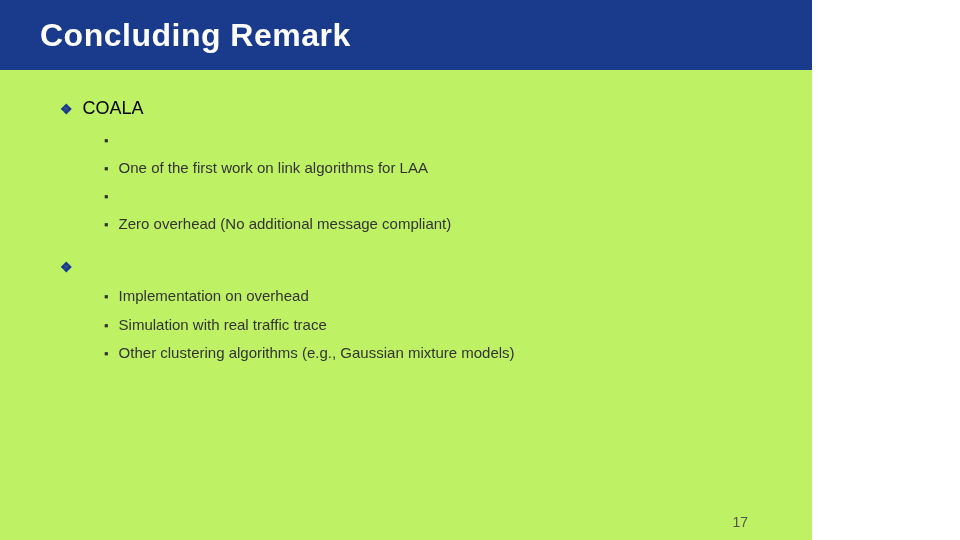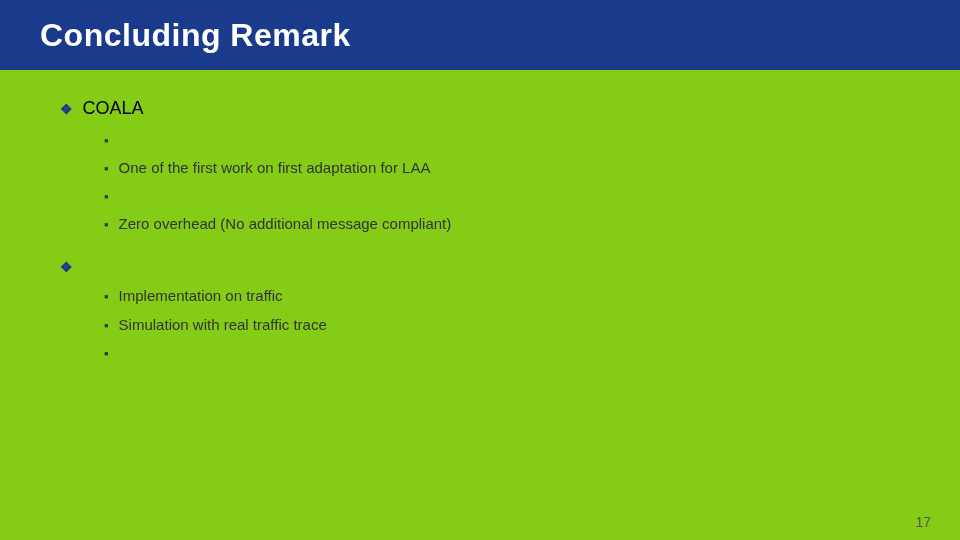--- a/index.html
+++ b/index.html
@@ -10,23 +10,23 @@
 
     body {
       width: 960px;
       height: 540px;
       background: #ffffff;
       font-family: 'Segoe UI', Arial, sans-serif;
       overflow: hidden;
     }
 
     .slide {
-      width: 960px;
+      width: 812px;
       height: 540px;
-      background: #84cc16;
+      background: #bef264;
       display: flex;
       flex-direction: column;
       text-align: right;
     }
 
     .header {
       background: #1a3a8c;
       padding: 14px 40px 14px 40px;
       min-height: 70px;
       display: flex;
@@ -94,21 +94,21 @@
       flex-shrink: 0;
       margin-top: 2px;
     }
 
     .sub-item-text {
       font-size: 15px;
       color: #333333;
     }
 
     .footer {
-      padding: 10px 29px;
+      padding: 10px 64px;
       display: flex;
       justify-content: flex-end;
       align-items: flex-end;
     }
 
     .page-number {
       font-size: 14px;
       color: #555555;
     }
   </style>
@@ -126,46 +126,47 @@
         <div class="section-header">
           <span class="bullet-diamond">❖</span>
           <span class="section-title">COALA</span>
         </div>
         <div class="sub-items">
           <div class="sub-item">
             <span class="sub-bullet">▪</span>
           </div>
           <div class="sub-item">
             <span class="sub-bullet">▪</span>
-            <span class="sub-item-text">One of the first work on first adaptation for LAA</span>
+            <span class="sub-item-text">One of the first work on link algorithms for LAA</span>
           </div>
           <div class="sub-item">
             <span class="sub-bullet">▪</span>
           </div>
           <div class="sub-item">
             <span class="sub-bullet">▪</span>
             <span class="sub-item-text">Zero overhead (No additional message compliant)</span>
           </div>
         </div>
       </div>
       <div class="section">
         <div class="section-header">
           <span class="bullet-diamond">❖</span>
         </div>
         <div class="sub-items">
           <div class="sub-item">
             <span class="sub-bullet">▪</span>
-            <span class="sub-item-text">Implementation on traffic</span>
+            <span class="sub-item-text">Implementation on overhead</span>
           </div>
           <div class="sub-item">
             <span class="sub-bullet">▪</span>
             <span class="sub-item-text">Simulation with real traffic trace</span>
           </div>
           <div class="sub-item">
             <span class="sub-bullet">▪</span>
+            <span class="sub-item-text">Other clustering algorithms (e.g., Gaussian mixture models)</span>
           </div>
         </div>
       </div>
     </div>
 
   <div class="footer">
     <span class="page-number">17</span>
   </div>
 </div>
 

